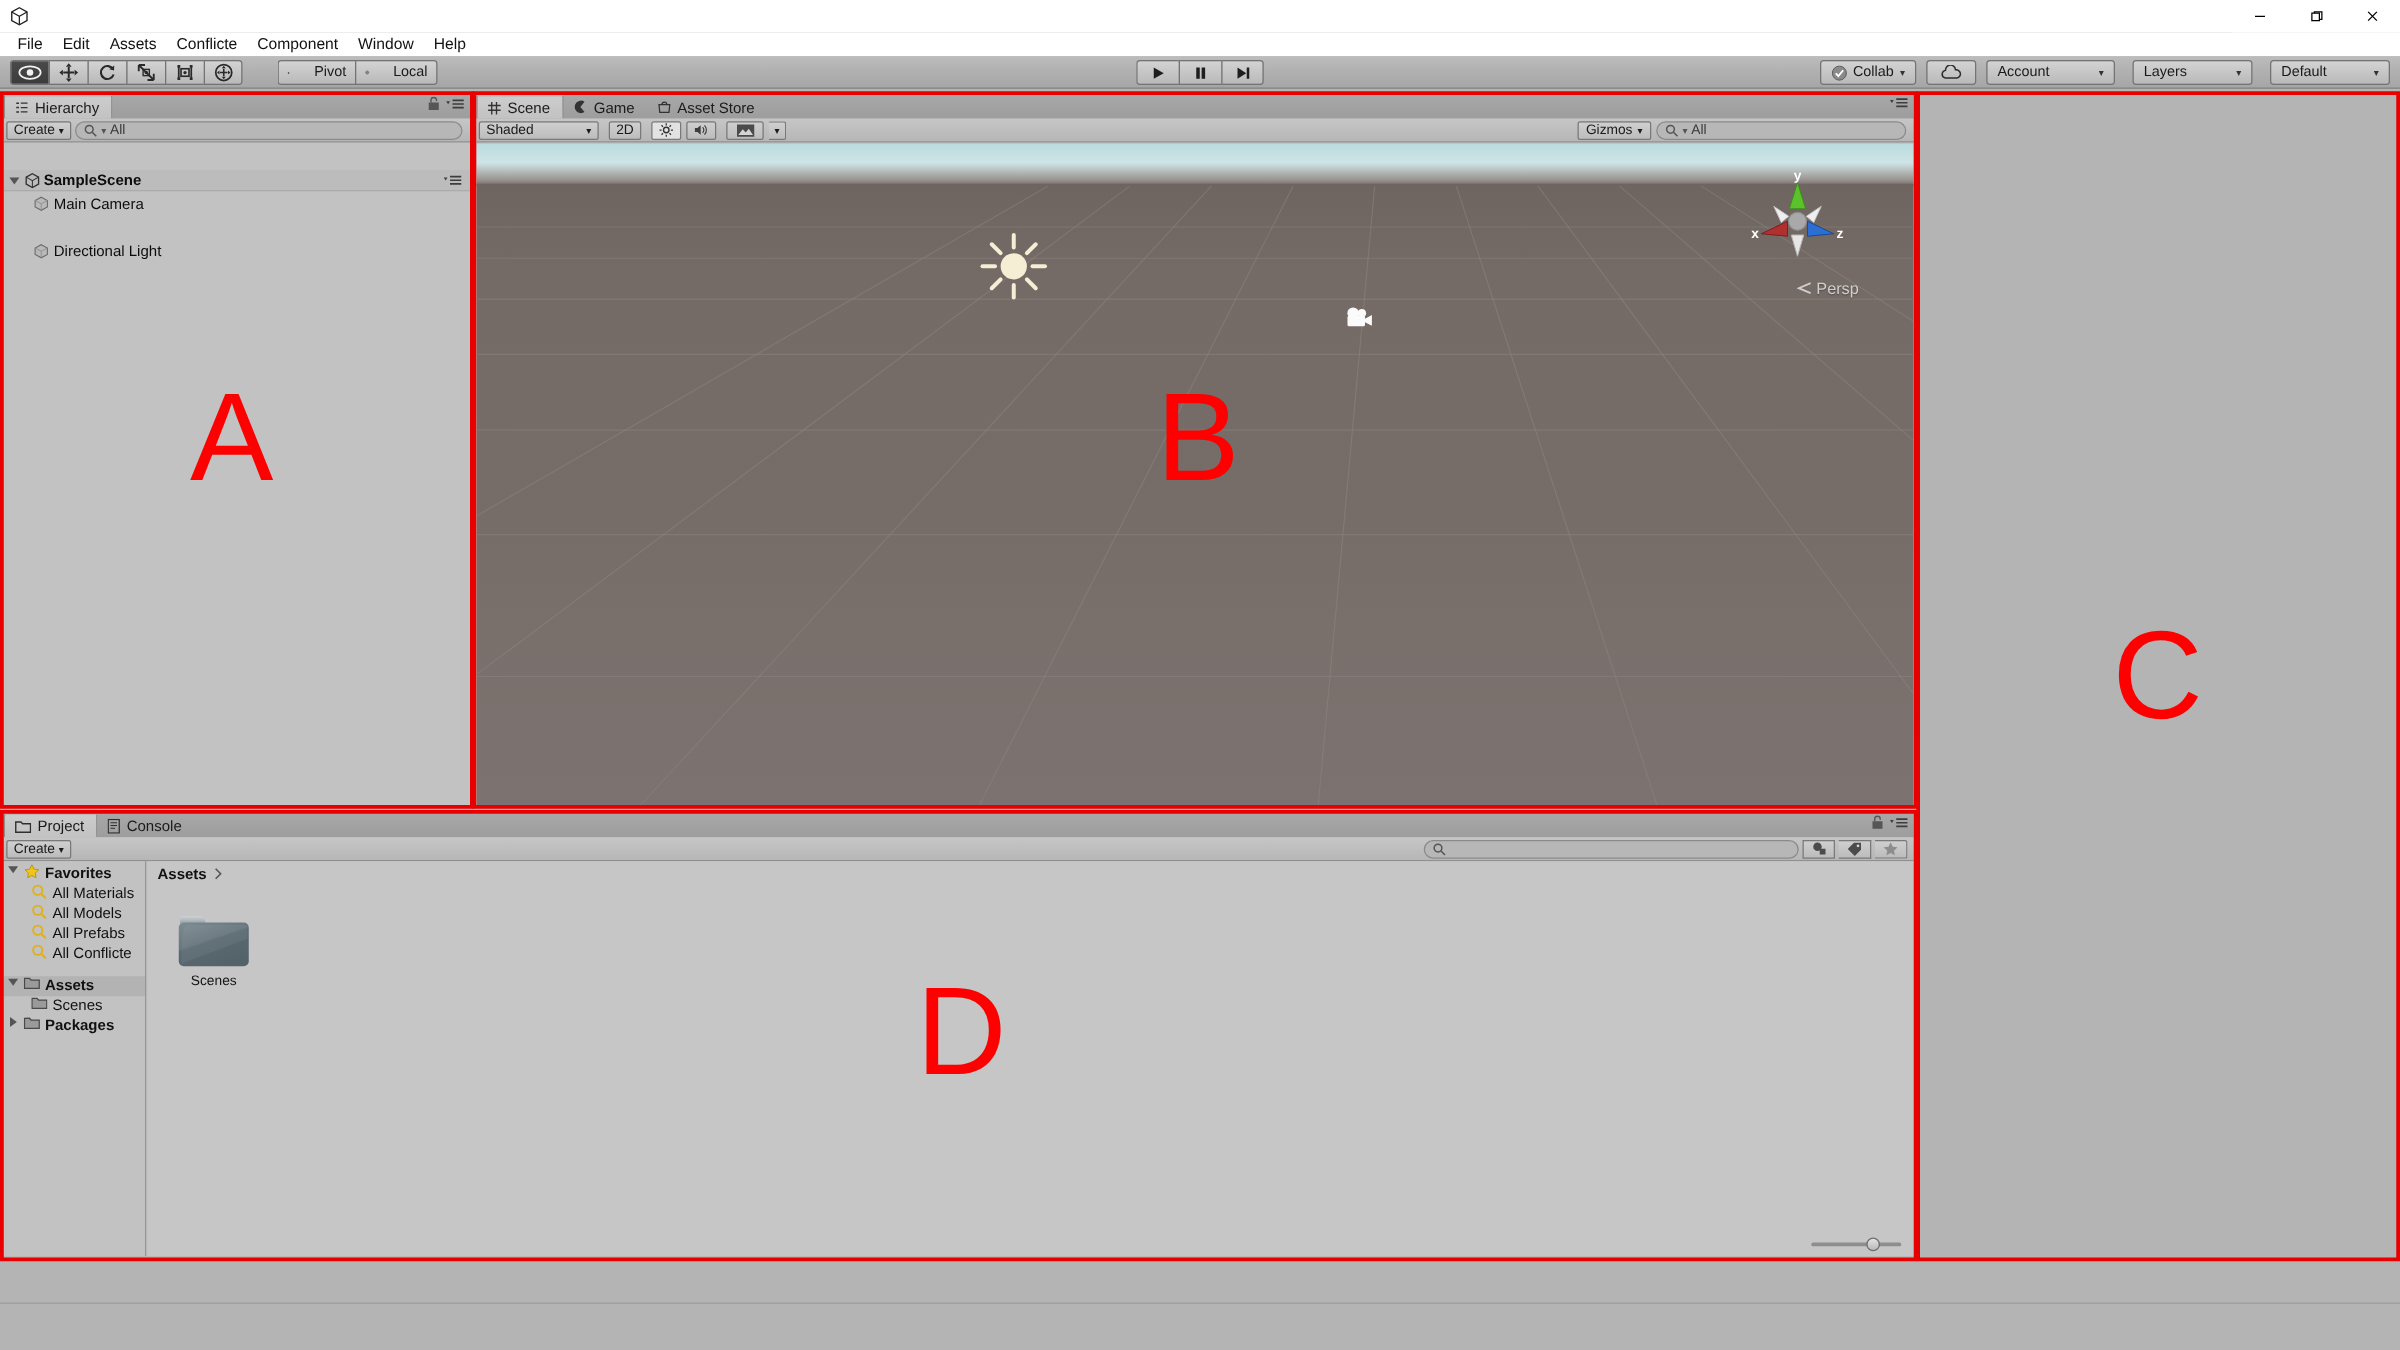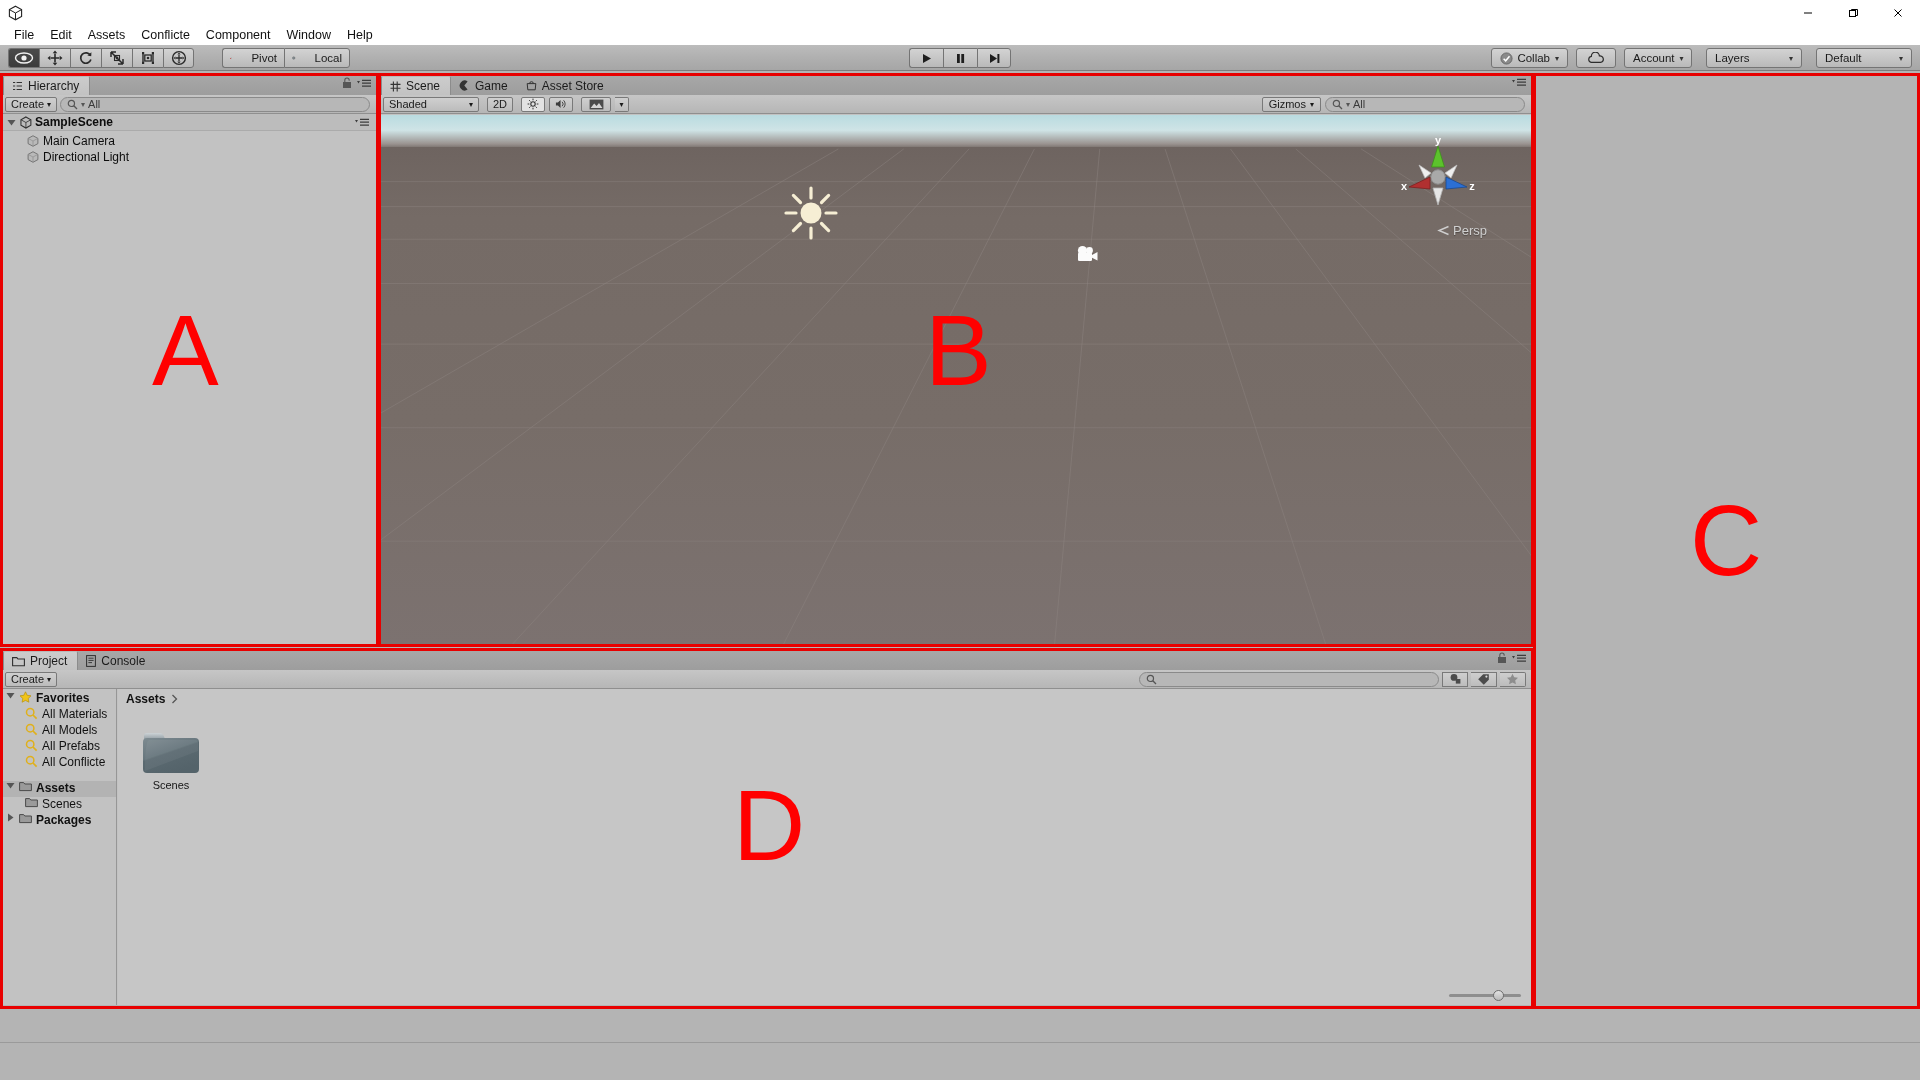--- a/index.html
+++ b/index.html
@@ -70,21 +70,21 @@
   
   .tb-right { right: 8px; }
   .tb-pill {
     height: 20px; display: flex; align-items: center; padding: 0 8px;
     background: linear-gradient(to bottom, #d3d3d3, #b9b9b9);
     border: 1px solid #747474; border-radius: 3px;
     font-size: 11.5px; color: #1a1a1a; white-space: nowrap; margin-left: 8px;
   }
   .tb-pill.w-layers { width: 96px; justify-content: space-between; }
   .tb-pill.w-default { width: 96px; justify-content: space-between; }
-  .tb-pill.w-account { width: 68px; justify-content: space-between; }
+  .tb-pill.w-account { width: 103px; justify-content: space-between; }
 
   
   .redbox { position: absolute; border: 3px solid #e80000; pointer-events: none; z-index: 40; }
   .reglabel {
     position: absolute; color: #ff0000; font-size: 100px; line-height: 1;
     font-family: "Liberation Sans", sans-serif; font-weight: 400; z-index: 41;
     pointer-events: none;
   }
 
   
@@ -124,21 +124,21 @@
   }
   .srch {
     height: 15px; flex: 1; background: #b7b7b7; border: 1px solid #8a8a8a;
     border-radius: 8px; display:flex; align-items:center; padding: 0 6px; gap: 3px;
     font-size: 11px; color: #3a3a3a;
   }
 
   
   .tree-row {
     height: 16px; display: flex; align-items: center; gap: 3px;
-    font-size: 12px; color: #0d0d0d; position: relative; padding-left: 4px;
+    font-size: 12px; color: #0d0d0d; position: relative; padding-left: 4px; margin-top: 22px;
   }
   .tree-row.scene-row { background: #bcbcbc; border-bottom: 1px solid #ababab; font-weight: bold; }
   .tri { width: 9px; height: 9px; flex: none; }
   .indent { width: 16px; flex: none; }
   .scene-canvas { position: absolute; left: 0; right: 0; top: 0; bottom: 0; overflow: hidden; }
   .sky {
     position: absolute; left:0; top:0; width: 100%; height: 34px;
     background: linear-gradient(to bottom, #b9dbe0 0%, #cfe4e6 45%, #9a9390 85%, #6f6762 100%);
   }
   .ground {

